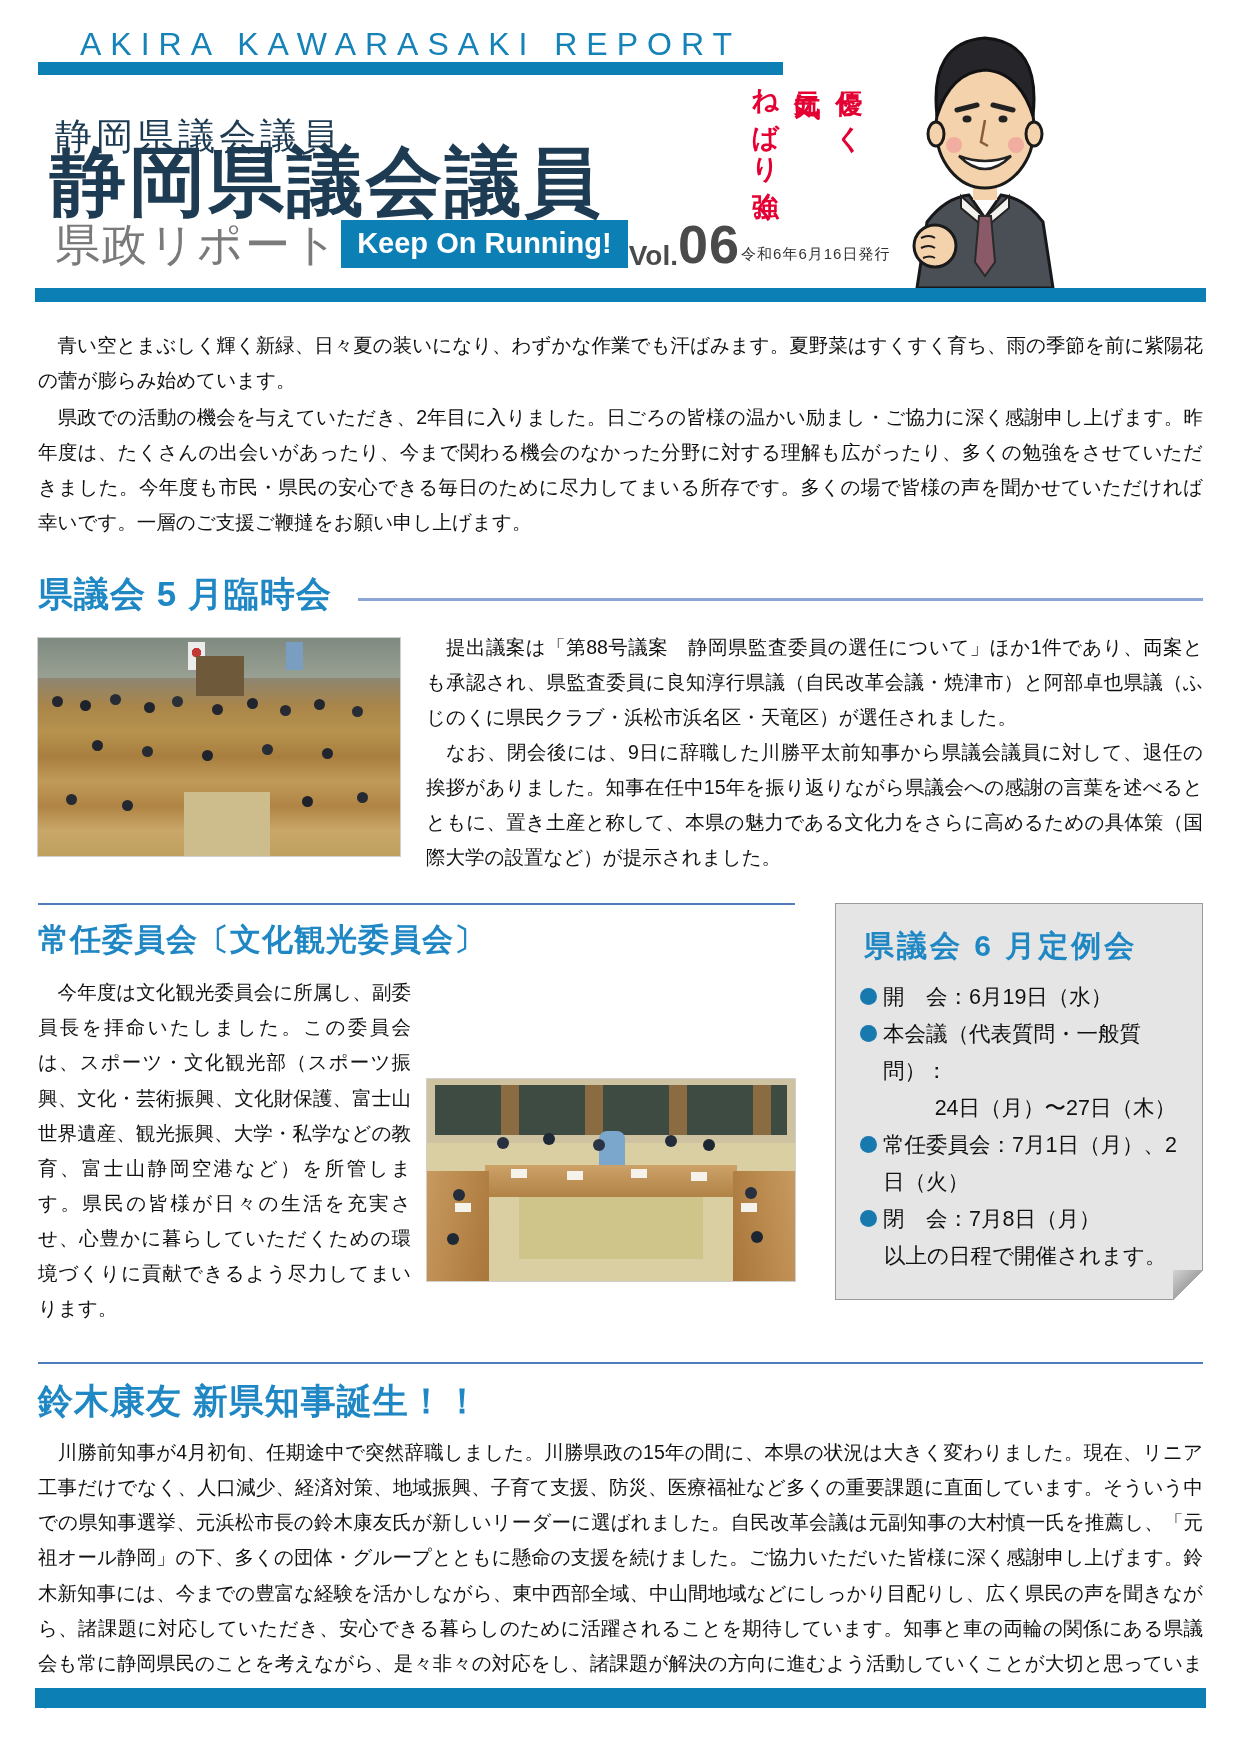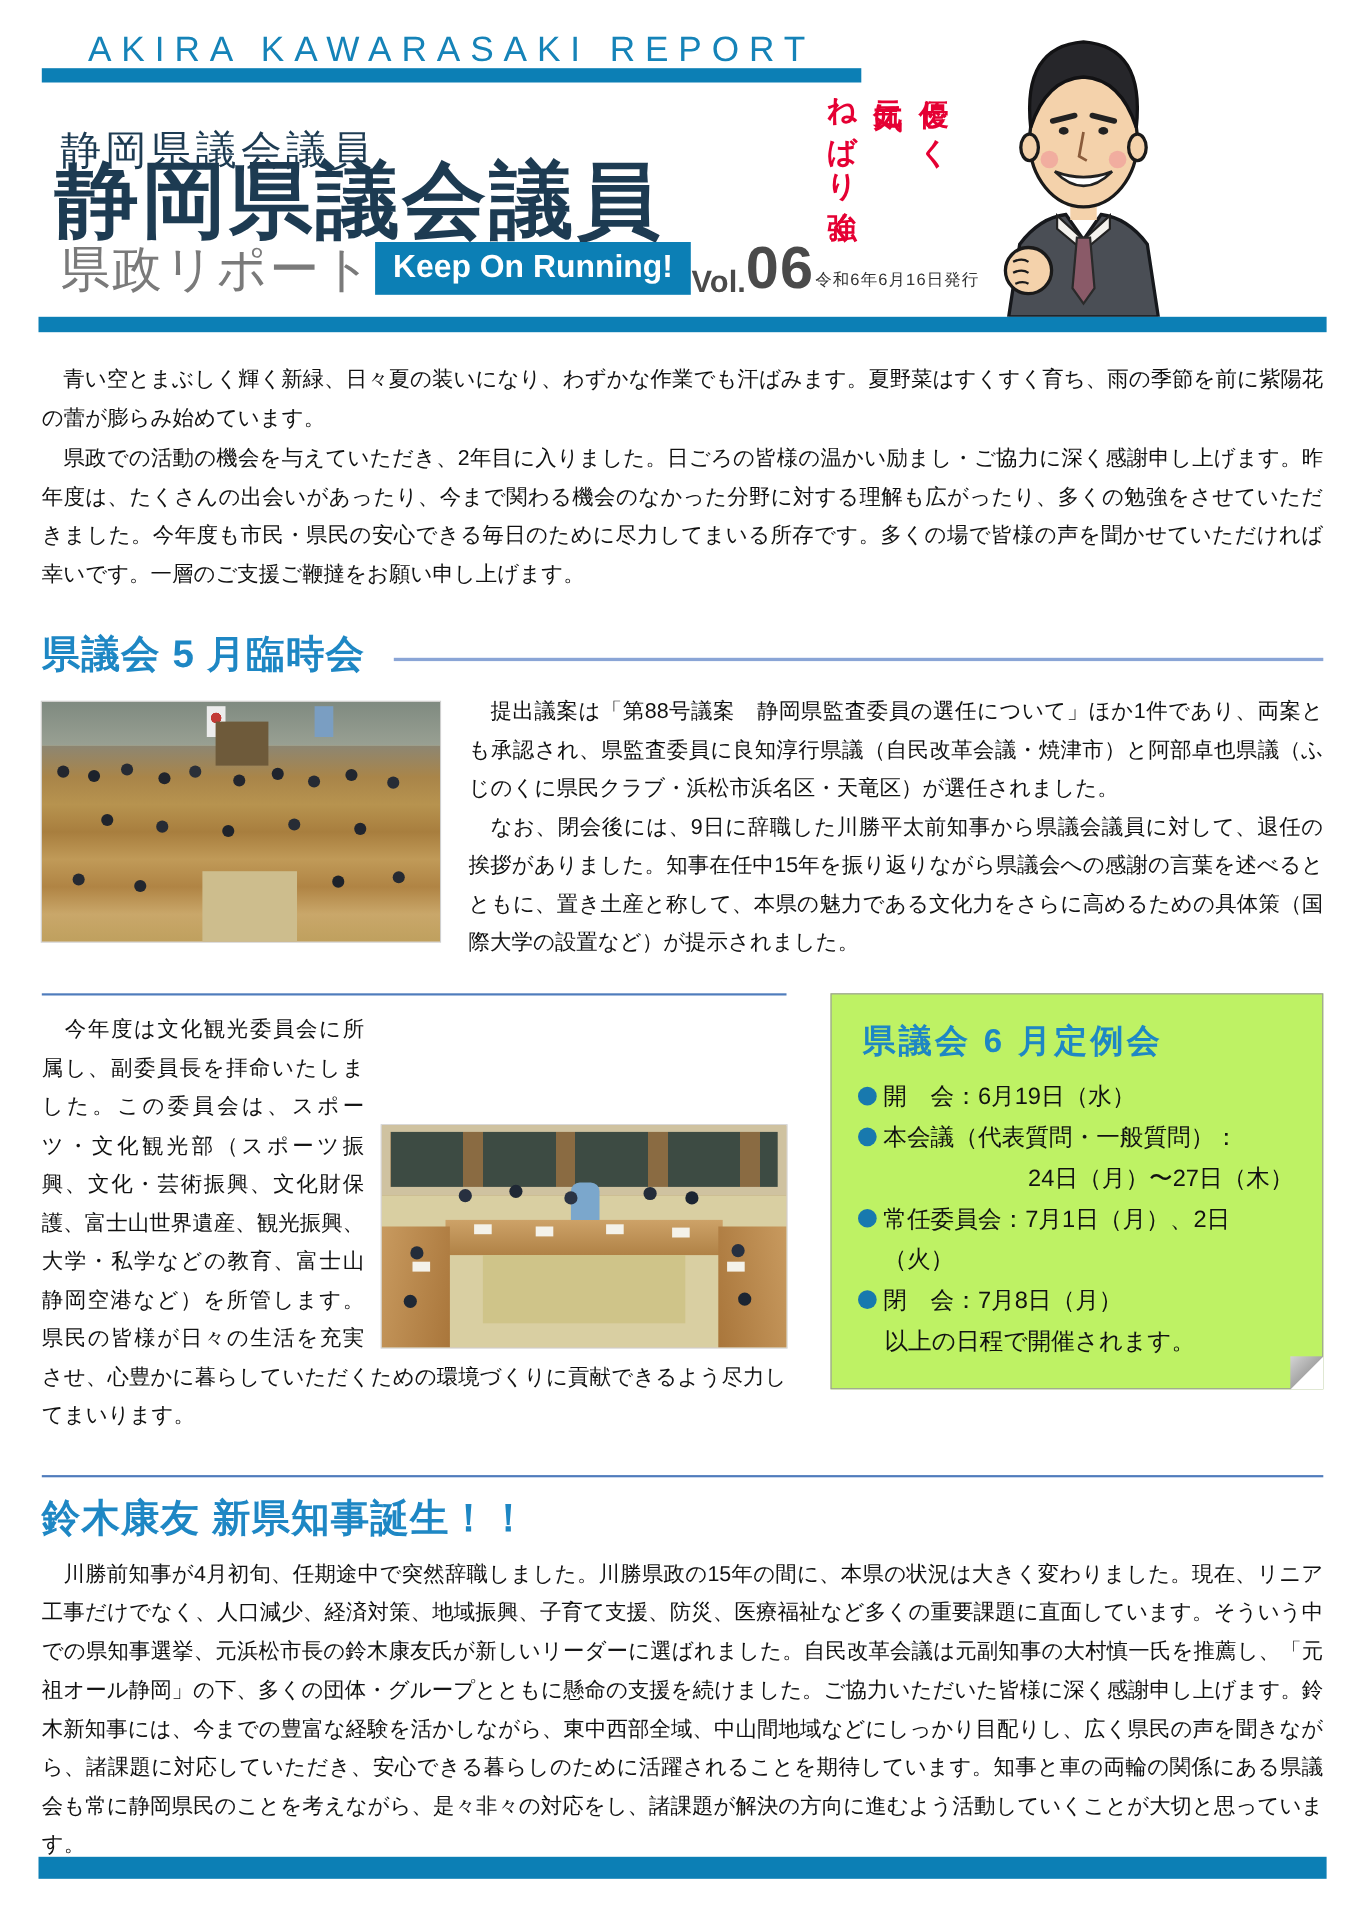--- a/index.html
+++ b/index.html
@@ -42,21 +42,21 @@
   .photo1 { float:left; width:362px; height:218px; margin:8px 26px 4px 0; }
   .clear { clear:both; }
 
   .row2 { display:flex; gap:40px; margin-top:6px; }
   .col-left { flex:1; min-width:0; }
   .col-left .divider { margin:22px 0 14px; }
   .sec-title-sm { font-size:31px; color:#1e87c4; font-weight:bold; letter-spacing:1px; }
   .committee-text { margin-top:14px; }
   .photo2 { float:right; width:368px; height:202px; margin:104px 0 0 16px; }
 
-  .schedule-box { width:448px; align-self:flex-start; position:relative; background:#bef264;
+  .schedule-box { width:368px; align-self:flex-start; position:relative; background:#e5e5e5;
     border:1px solid #9a9a9a; padding:20px 20px 24px 24px; margin-top:22px; }
   .box-title { font-size:30px; color:#1e87c4; font-weight:bold; letter-spacing:3px; margin:2px 0 12px 4px; }
   .box-row { display:flex; font-size:21.5px; line-height:1.72; color:#111; }
   .dot { width:17px; height:17px; border-radius:50%; background:#1879ae; margin:9px 6px 0 0; flex:none; }
   .box-cont { font-size:21.5px; line-height:1.72; text-align:right; padding-right:6px; }
   .box-footer { font-size:21.5px; line-height:1.72; padding-left:24px; }
   .fold { position:absolute; right:-1px; bottom:-1px; width:30px; height:30px;
     background:linear-gradient(to top left, #ffffff 0%, #ffffff 49%, #a5a5a5 50%, #d4d4d4 100%); }
 
   .sec3 { margin-top:4px; }
@@ -180,20 +180,21 @@
         <div class="p1-heads"></div>
       </div>
       <p class="body-text">　提出議案は「第88号議案　静岡県監査委員の選任について」ほか1件であり、両案とも承認され、県監査委員に良知淳行県議（自民改革会議・焼津市）と阿部卓也県議（ふじのくに県民クラブ・浜松市浜名区・天竜区）が選任されました。</p>
       <p class="body-text">　なお、閉会後には、9日に辞職した川勝平太前知事から県議会議員に対して、退任の挨拶がありました。知事在任中15年を振り返りながら県議会への感謝の言葉を述べるとともに、置き土産と称して、本県の魅力である文化力をさらに高めるための具体策（国際大学の設置など）が提示されました。</p>
       <div class="clear"></div>
     </div>
 
     <div class="row2">
       <div class="col-left">
         <div class="divider"></div>
+        <div class="sec-title-sm">常任委員会〔文化観光委員会〕</div>
         <div class="committee-text body-text">
           <div class="photo-frame photo2">
             <div class="p2-wall"></div>
             <div class="p2-windows"></div>
             <div class="p2-floor"></div>
             <div class="p2-desk-front"></div>
             <div class="p2-desk-left"></div>
             <div class="p2-desk-right"></div>
             <div class="p2-center"></div>
             <div class="p2-woman"></div>

